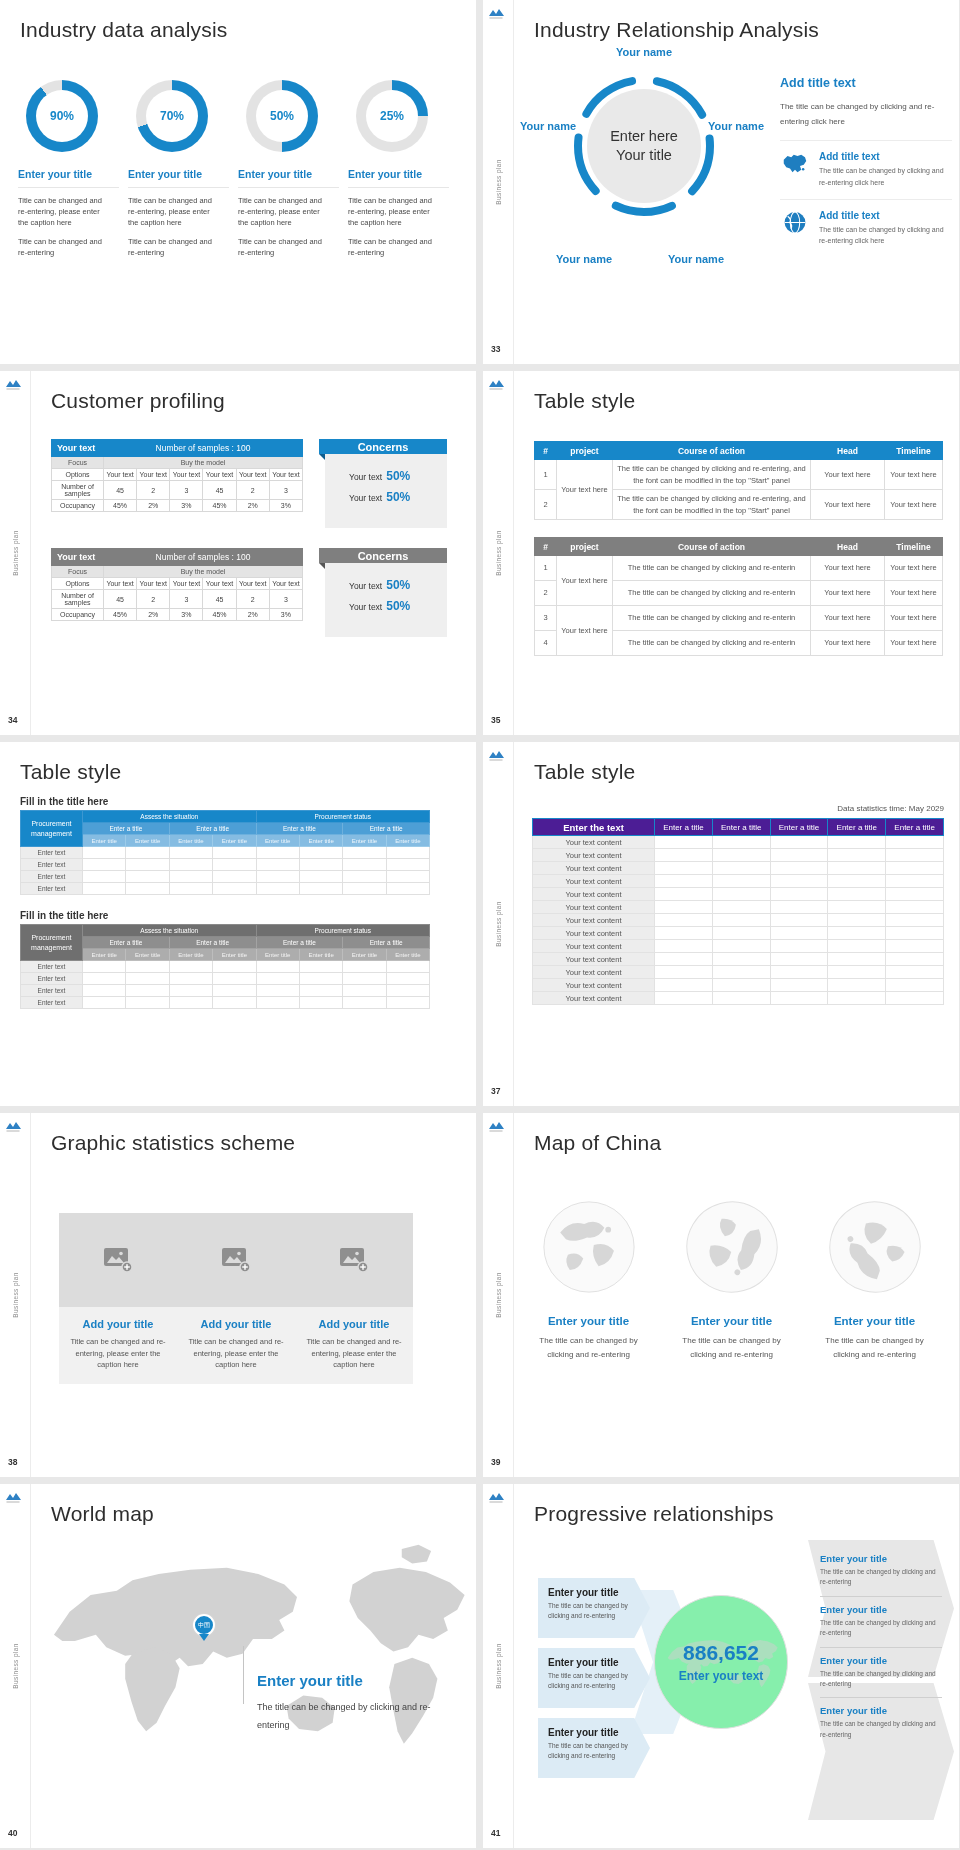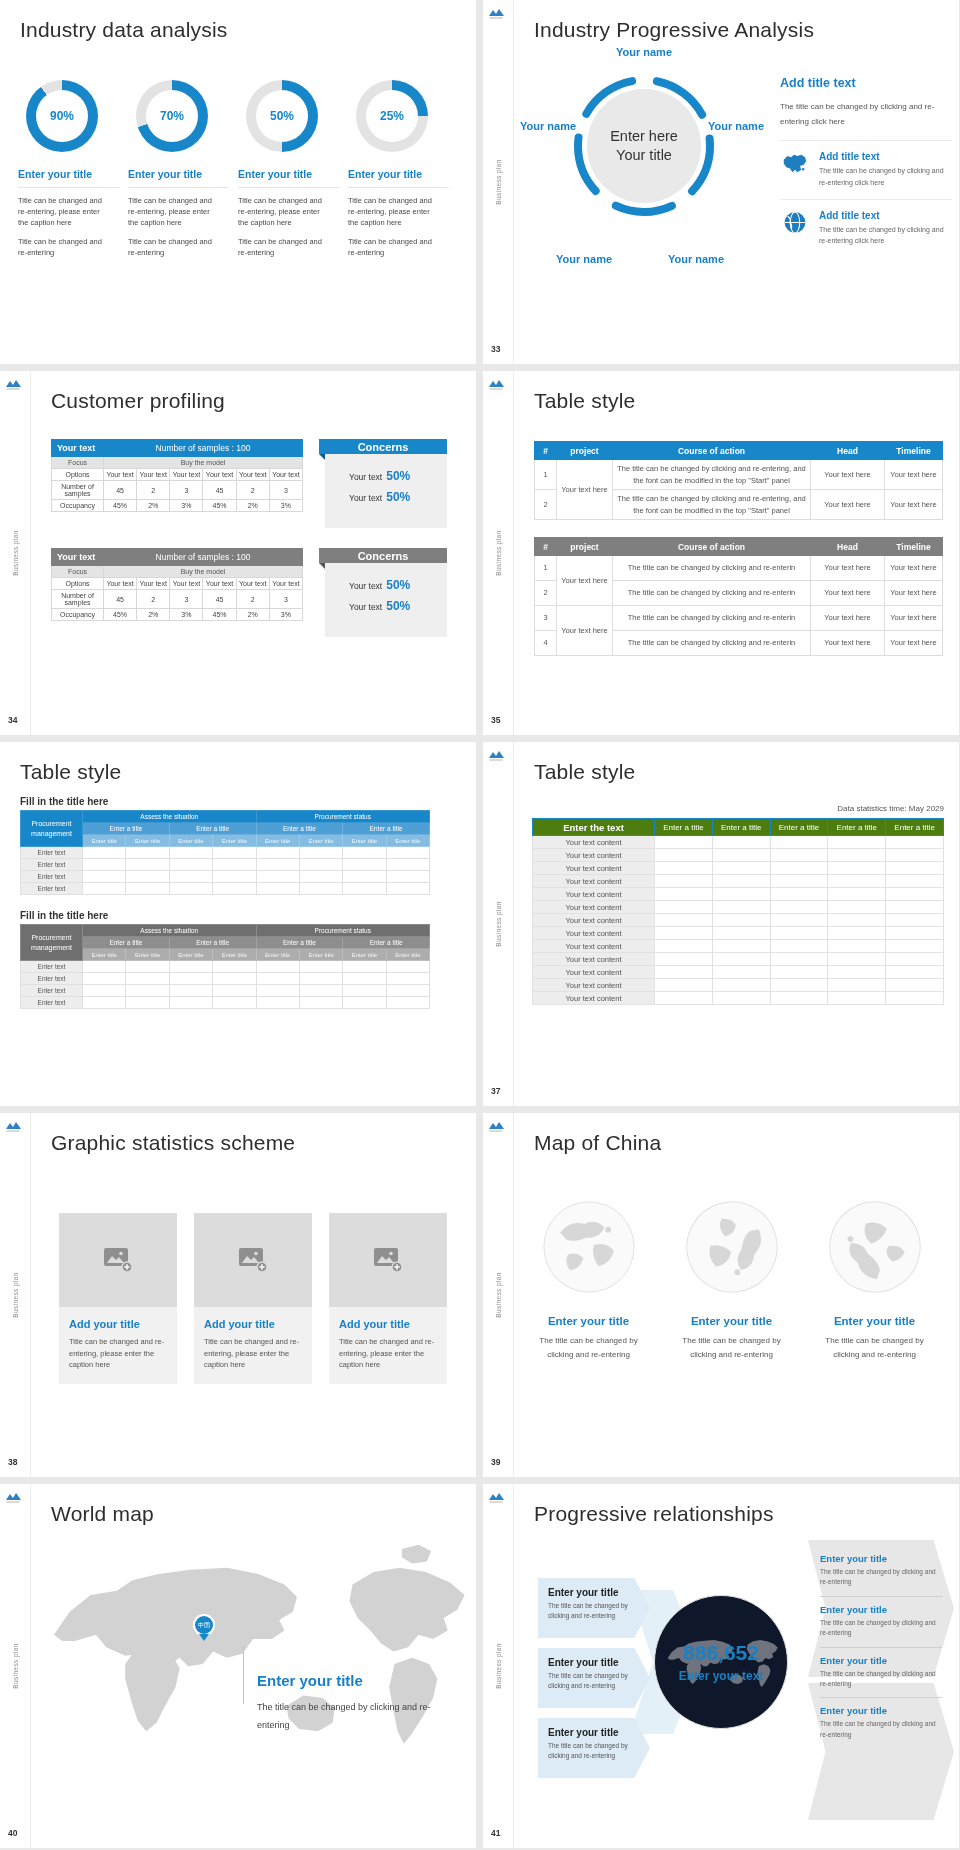--- a/index.html
+++ b/index.html
@@ -74,26 +74,26 @@
 .p1 .corner,.p1 .g1{background:#1787c9;color:#fff;border-color:#3c97d1;}
 .p1 .g2{background:#4d9fd6;color:#fff;border-color:#6cb0dd;}
 .p1 .g3{background:#85bce2;color:#eef6fc;font-size:6px;border-color:#9ccbe9;}
 .p2 .corner,.p2 .g1{background:#6f6f6f;color:#fff;border-color:#8a8a8a;}
 .p2 .g2{background:#8e8e8e;color:#fff;border-color:#a3a3a3;}
 .p2 .g3{background:#adadad;color:#f4f4f4;font-size:6px;border-color:#bdbdbd;}
 .s36-table .rlabel{background:#ededed;color:#555;}
 
 .s37-note{position:absolute;top:62px;right:15px;font-size:8px;color:#555;}
 .s37-table{position:absolute;top:76px;left:18px;width:412px;border-collapse:collapse;table-layout:fixed;font-size:7.5px;color:#555;text-align:center;}
-.s37-table th{background:#4d7c0f;color:#fff;height:17px;font-size:8px;font-weight:400;border:1px solid #1787c9;}
+.s37-table th{background:#4c1d95;color:#fff;height:17px;font-size:8px;font-weight:400;border:1px solid #1787c9;}
 .s37-table th.first{font-size:9.5px;font-weight:bold;width:122px;}
 .s37-table td{border:1px solid #e2e2e2;height:13px;}
 .s37-table td.rl{background:#ededed;}
 
-.s38-cards{position:absolute;top:100px;left:28px;display:flex;gap:17px;}
+.s38-cards{position:absolute;top:100px;left:28px;display:flex;text-align:center;}
 .card{width:118px;}
 .card-img{height:94px;background:#dcdcdc;display:flex;align-items:center;justify-content:center;}
 .card-body{background:#f1f1f1;padding:11px 10px 13px;}
 .card-title{font-size:11px;font-weight:bold;color:#1a80c4;}
 .card-cap{margin-top:6px;font-size:7.5px;color:#555;line-height:1.55;}
 
 .s39-items{position:absolute;top:86px;left:14px;display:flex;gap:22px;}
 .s39-item{width:121px;text-align:center;}
 .globe{width:96px;height:96px;margin:0 auto;}
 .globe.g2{transform:rotate(120deg);}
@@ -110,21 +110,21 @@
 .s40-cap{margin-top:9px;font-size:9px;color:#444;line-height:2;}
 
 .s41-rightbg{position:absolute;top:56px;left:294px;width:146px;height:280px;}
 .chev{background:#e7e7e7;clip-path:polygon(0 0,86% 0,100% 50%,86% 100%,0 100%,12% 50%);height:137px;}
 .chev + .chev{margin-top:6px;}
 .mid-chev{position:absolute;top:106px;left:116px;width:72px;height:144px;background:#e4f0f8;clip-path:polygon(0 0,60% 0,100% 50%,60% 100%,0 100%,32% 50%);}
 .l-item{position:absolute;left:24px;width:112px;height:60px;background:#dcebf5;clip-path:polygon(0 0,86% 0,100% 50%,86% 100%,0 100%);padding:9px 16px 0 10px;}
 .l-item.i0{top:94px;}.l-item.i1{top:164px;}.l-item.i2{top:234px;}
 .l-title{font-size:10px;font-weight:bold;color:#222;}
 .l-cap{margin-top:3px;font-size:6.5px;color:#555;line-height:1.6;}
-.s41-circle{position:absolute;top:111px;left:140px;width:134px;height:134px;background:#0f172a;border:1px solid #e0e0e0;border-radius:50%;display:flex;flex-direction:column;align-items:center;justify-content:center;z-index:2;overflow:hidden;}
+.s41-circle{position:absolute;top:111px;left:140px;width:134px;height:134px;background:#86efac;border:1px solid #e0e0e0;border-radius:50%;display:flex;flex-direction:column;align-items:center;justify-content:center;z-index:2;overflow:hidden;}
 .s41-circle::before{content:"";position:absolute;inset:-8px;border:1px dotted #ccc;border-radius:50%;}
 .s41-circle svg{position:absolute;width:118px;opacity:.5;}
 .s41-value{position:relative;z-index:1;font-size:21px;font-weight:bold;color:#1a80c4;}
 .s41-label{position:relative;z-index:1;font-size:12px;font-weight:bold;color:#1a80c4;margin-top:4px;}
 .s41-right{position:absolute;top:62px;left:306px;width:122px;}
 .r-item{padding:7px 0 8px;border-bottom:1px solid #cfcfcf;}
 .r-item:last-child{border-bottom:none;}
 .r-title{font-size:9.5px;font-weight:bold;color:#1a80c4;}
 .r-cap{margin-top:3px;font-size:6.5px;color:#666;line-height:1.6;}
 </style>
@@ -176,21 +176,21 @@
 <section class="slide">
   <aside class="rail">
     <svg class="logo" viewBox="0 0 18 13">
           <path d="M1 8 L5 2 L8 6 L11 1 L16 8 Z" fill="#2e81c4"></path>
           <rect x="1.5" y="9.5" width="13" height="1" fill="#b5b5b5"></rect>
         </svg>
     <div class="vlabel">Business plan</div>
     <div class="pagenum">33</div>
   </aside>
   <div class="content">
-    <h2 class="stitle">Industry Progressive Analysis</h2>
+    <h2 class="stitle">Industry Relationship Analysis</h2>
     <div class="wheel">
       <svg class="ring" width="160" height="160" viewBox="0 0 160 160">
         <circle cx="80" cy="80" r="57" fill="#e9e9e9"></circle>
         <circle cx="80" cy="80" r="66" fill="none" stroke="#1787c9" stroke-width="8" stroke-linecap="round" stroke-dasharray="57.94 25" stroke-dashoffset="8.24"></circle>
       </svg>
       <div class="wheel-center">
         <span>Enter here</span>
         <span>Your title</span>
       </div>
       <div class="wlabel wl0">Your name</div>

